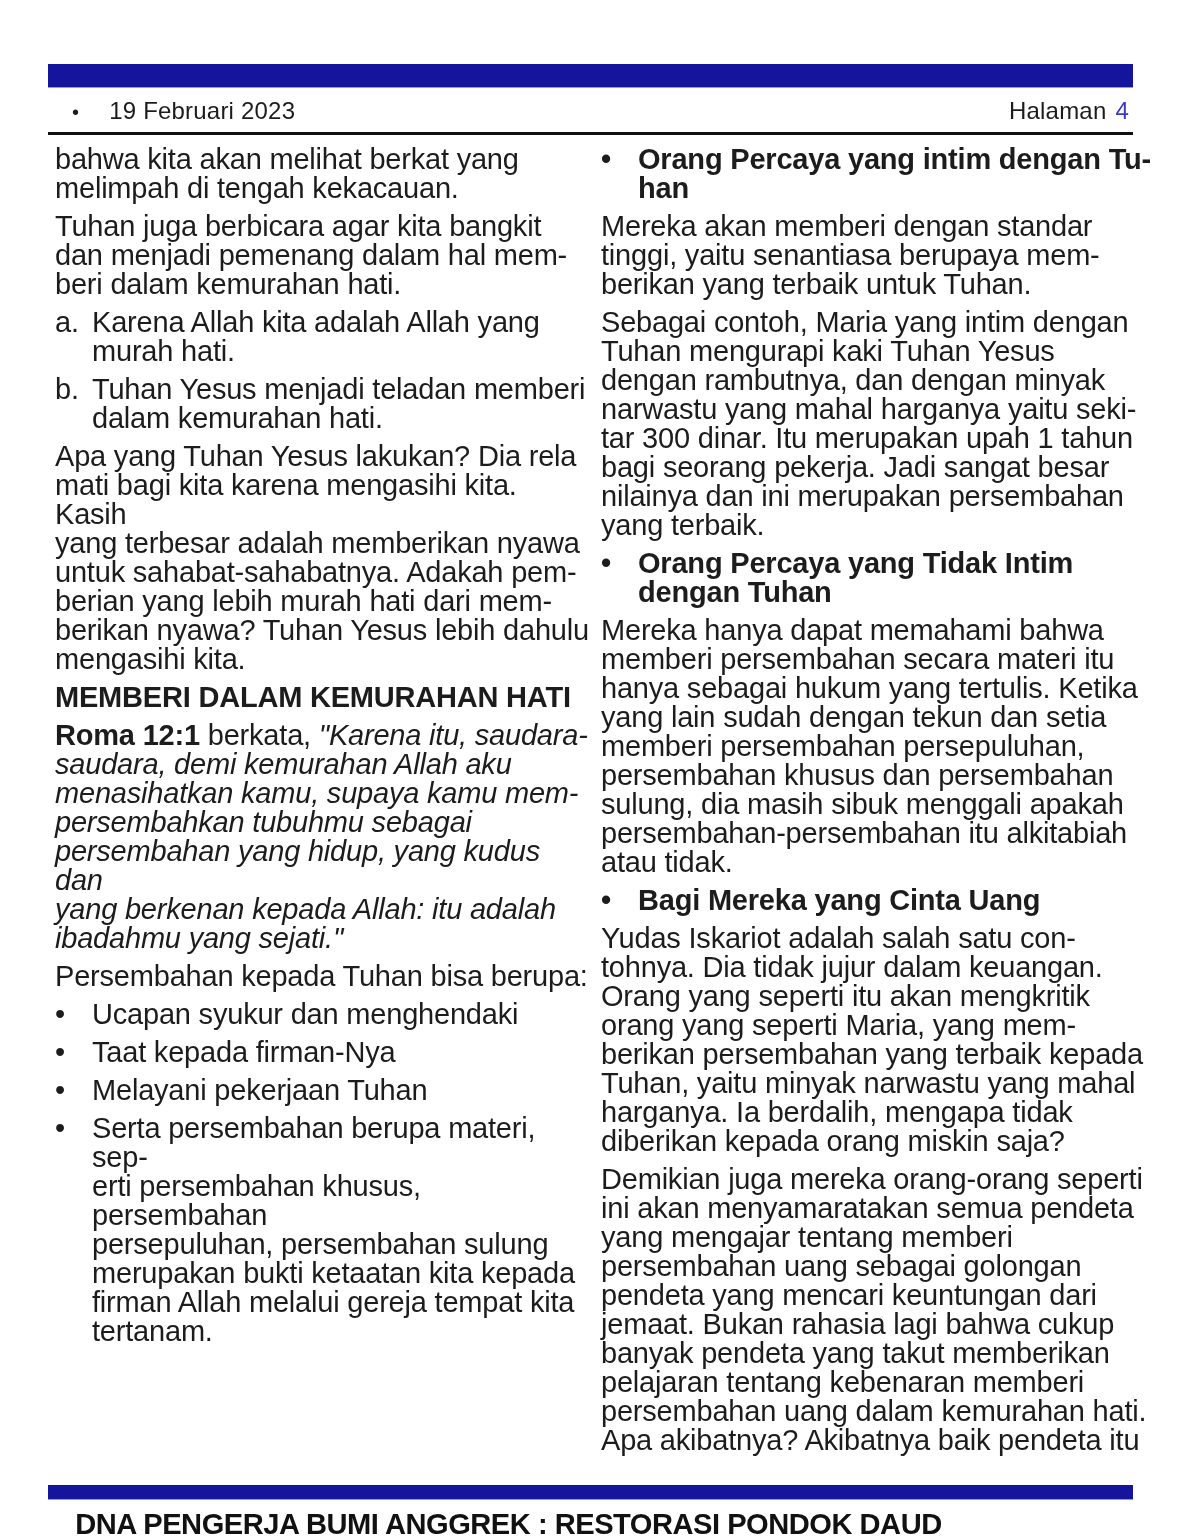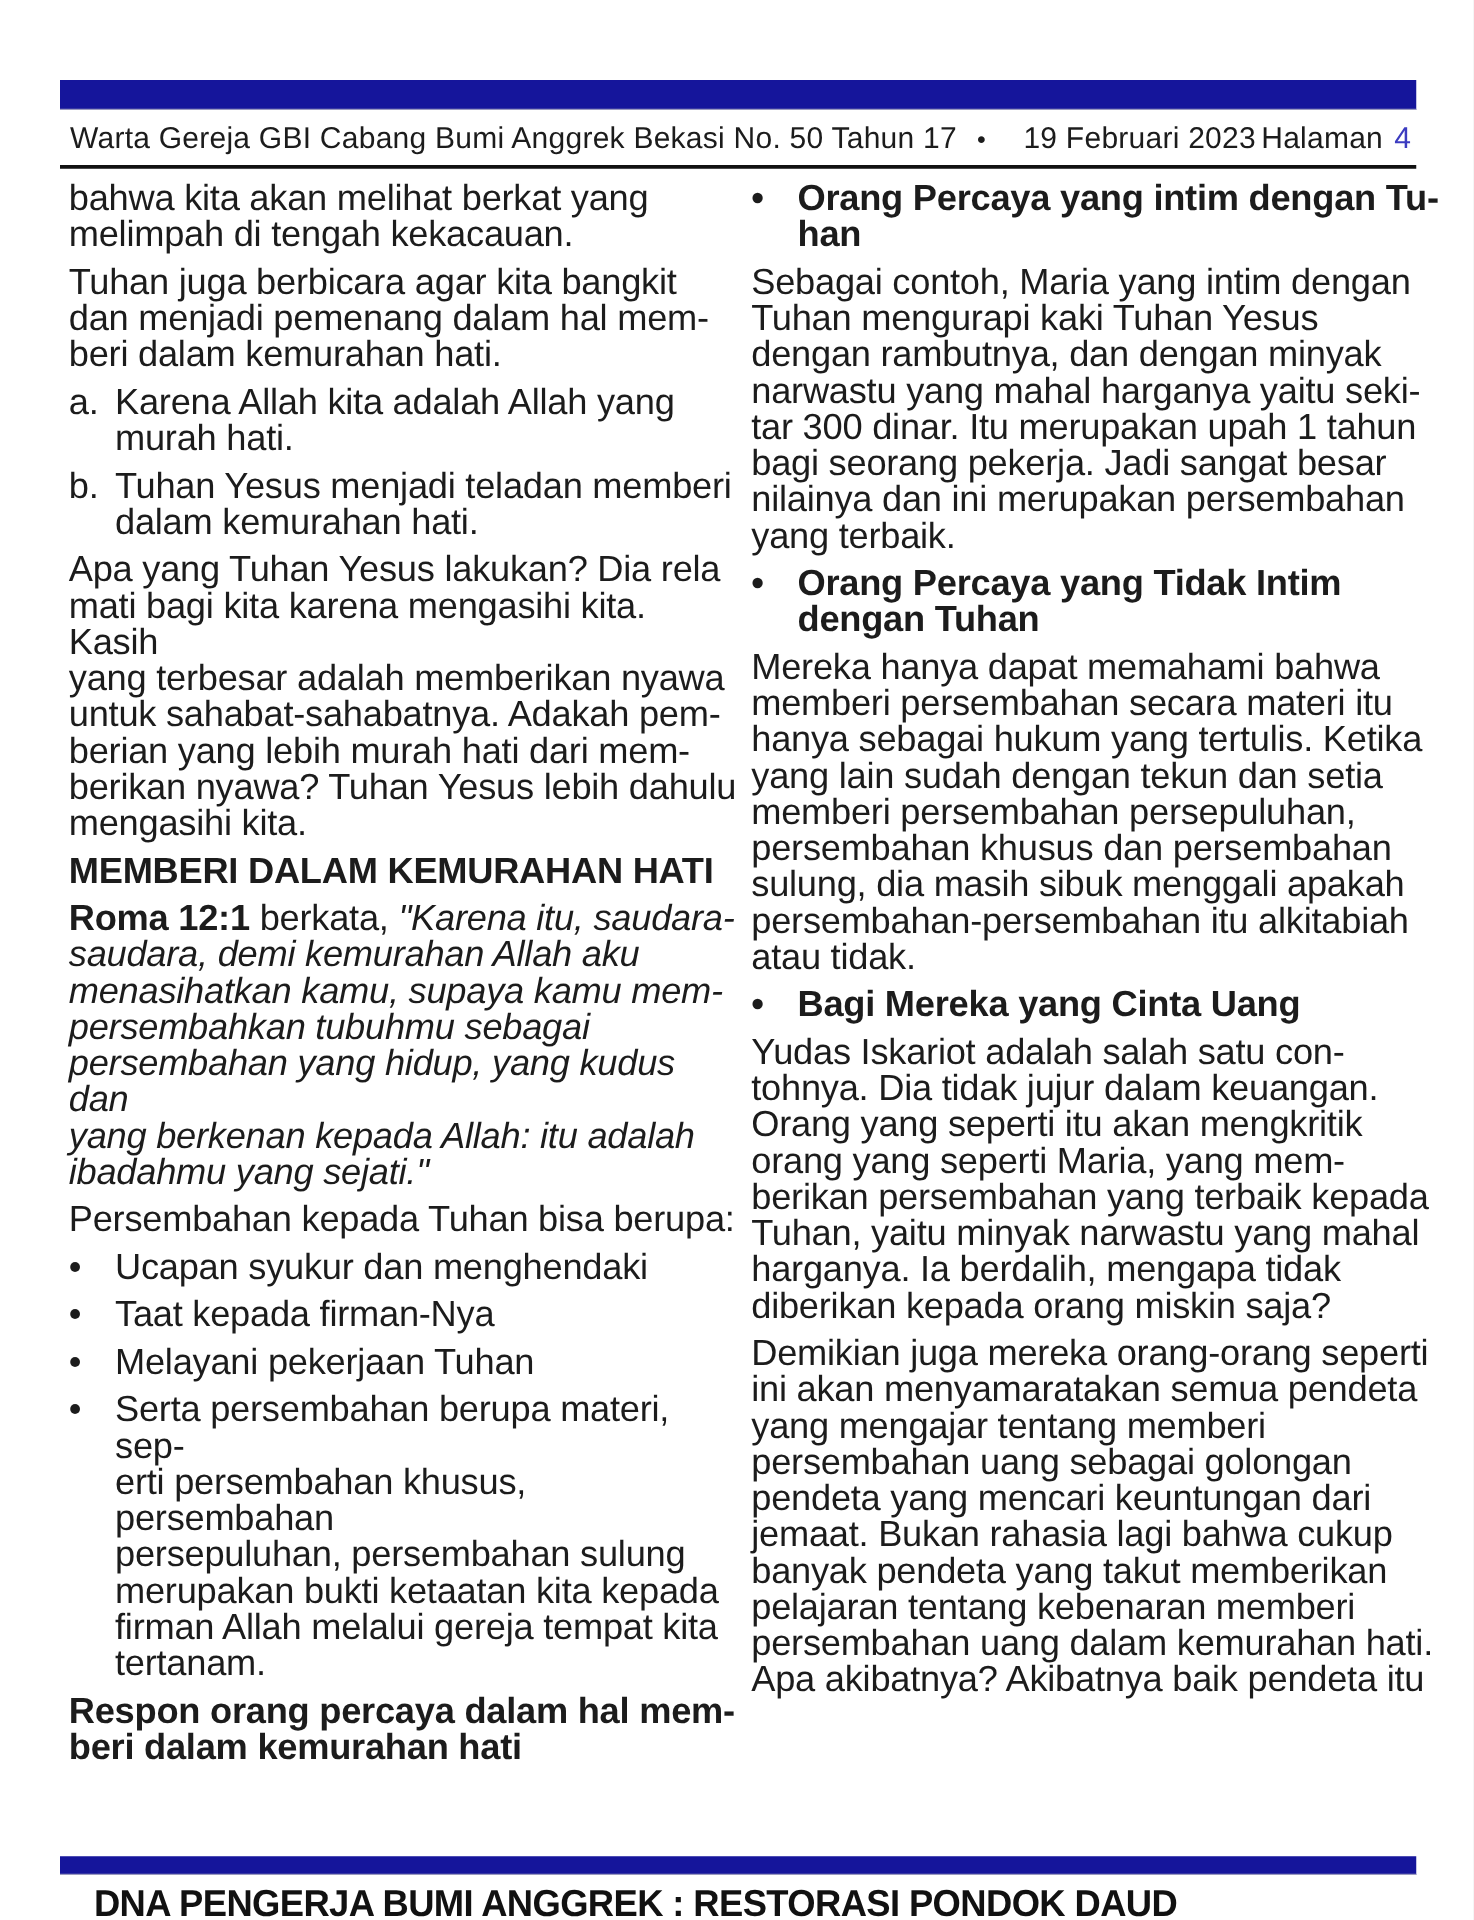--- a/index.html
+++ b/index.html
@@ -49,21 +49,20 @@
 </style>
 </head>
 <body>
 
 <div class="page">
 
   <div class="header">
     <div class="topbar"></div>
     <div class="header-row">
       <div class="header-left">
-        <span>Warta Gereja GBI Cabang Bumi Anggrek Bekasi No. 50 Tahun 17</span>
         <span class="hsep">•</span>
         <span class="hdate">19 Februari 2023</span>
       </div>
       <div>
         <span>Halaman</span><span class="page-number">4</span>
       </div>
     </div>
     <div class="rule"></div>
   </div>
 
@@ -114,29 +113,30 @@
         </div>
         <div class="blk li">
           <span class="marker">•</span>
           <span class="li-body"><span>Serta persembahan berupa materi, sep-
 erti persembahan khusus, persembahan
 persepuluhan, persembahan sulung
 merupakan bukti ketaatan kita kepada
 firman Allah melalui gereja tempat kita
 tertanam.</span></span>
         </div>
-        <div class="blk h"><span class="rb">Respon orang percaya dalam hal mem-
-beri dalam kemurahan hati</span></div>
       </div>
     <div class="col-right" id="col-right">
         <div class="blk li">
           <span class="marker rb">•</span>
           <span class="li-body"><span class="rb">Orang Percaya yang intim dengan Tu-
 han</span></span>
         </div>
+        <div class="blk"><span>Mereka akan memberi dengan standar
+tinggi, yaitu senantiasa berupaya mem-
+berikan yang terbaik untuk Tuhan.</span></div>
         <div class="blk"><span>Sebagai contoh, Maria yang intim dengan
 Tuhan mengurapi kaki Tuhan Yesus
 dengan rambutnya, dan dengan minyak
 narwastu yang mahal harganya yaitu seki-
 tar 300 dinar. Itu merupakan upah 1 tahun
 bagi seorang pekerja. Jadi sangat besar
 nilainya dan ini merupakan persembahan
 yang terbaik.</span></div>
         <div class="blk li">
           <span class="marker rb">•</span>

